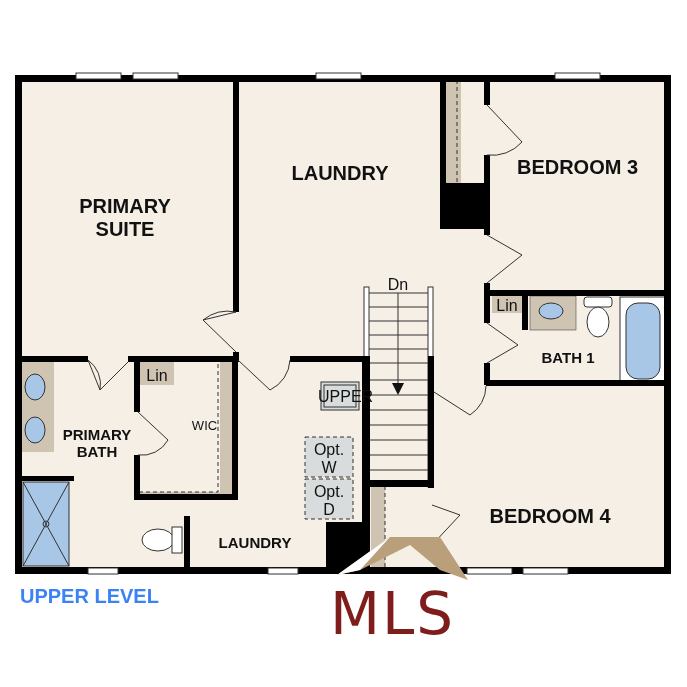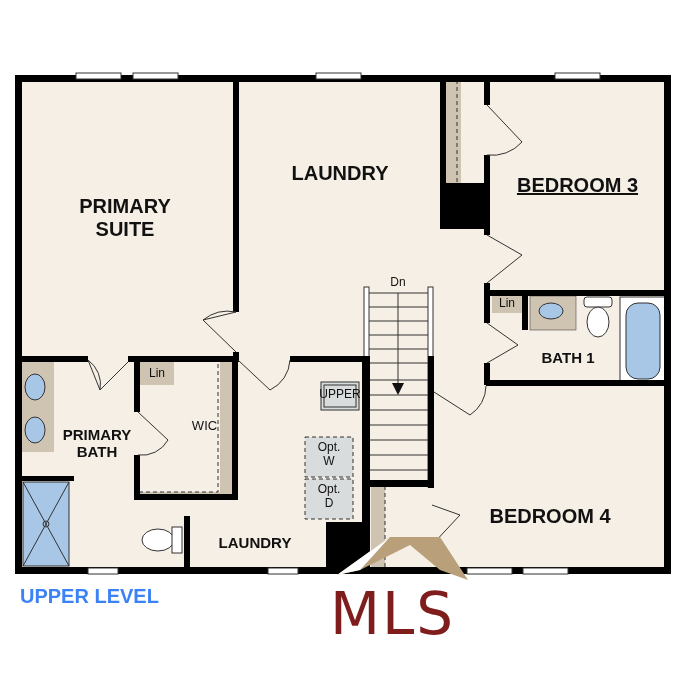--- a/index.html
+++ b/index.html
@@ -2,21 +2,21 @@
 <html><head>
 <meta charset="utf-8">
 <style>
   html, body { margin:0; padding:0; background:#ffffff; }
   body { width:687px; height:687px; position:relative; overflow:hidden; font-family:"Liberation Sans", sans-serif; }
   .plan { position:absolute; left:0; top:0; width:687px; height:687px; }
   .lbl { position:absolute; font-family:"Liberation Sans", sans-serif; font-weight:bold; color:#111; text-align:center; line-height:1.15; white-space:nowrap; }
   .lbl-big { font-size:20px; }
   .lbl-med { font-size:15px; }
   .lbl-sm { font-size:13px; font-weight:normal; }
-  .lbl-xs { font-size:12px; font-weight:normal; }
+  .lbl-xs { font-size:16px; font-weight:normal; }
   .level-title { position:absolute; left:20px; top:585px; font-size:20px; font-weight:bold; color:#3b82f6; letter-spacing:0px; }
   .mls { position:absolute; left:330px; top:580px; font-size:58px; color:#7f1d1d; font-family:"DejaVu Sans", sans-serif; letter-spacing:2px; font-weight:normal; }
 </style>
 </head>
 <body>
 
 <svg class="plan" viewBox="0 0 687 687" xmlns="http://www.w3.org/2000/svg">
 
   <rect x="18" y="78" width="650" height="492" fill="#f5efe6"></rect>
 
@@ -157,21 +157,21 @@
   <polygon points="337,575 390,537 360,570" fill="#ffffff"></polygon>
 </svg>
 
 <div class="lbl lbl-big" style="left:60px;top:195px;width:130px;">
   <div>PRIMARY</div>
   <div>SUITE</div>
 </div>
 <div class="lbl lbl-big" style="left:265px;top:162px;width:150px;">
   <div>LAUNDRY</div>
 </div>
-<div class="lbl lbl-big" style="left:505px;top:174px;width:145px;text-decoration:underline;">
+<div class="lbl lbl-big" style="left:505px;top:156px;width:145px;">
   <div>BEDROOM 3</div>
 </div>
 <div class="lbl lbl-med" style="left:533px;top:349px;width:70px;">
   <div>BATH 1</div>
 </div>
 <div class="lbl lbl-med" style="left:52px;top:426px;width:90px;">
   <div>PRIMARY</div>
   <div>BATH</div>
 </div>
 <div class="lbl lbl-sm" style="left:182px;top:419px;width:45px;">

